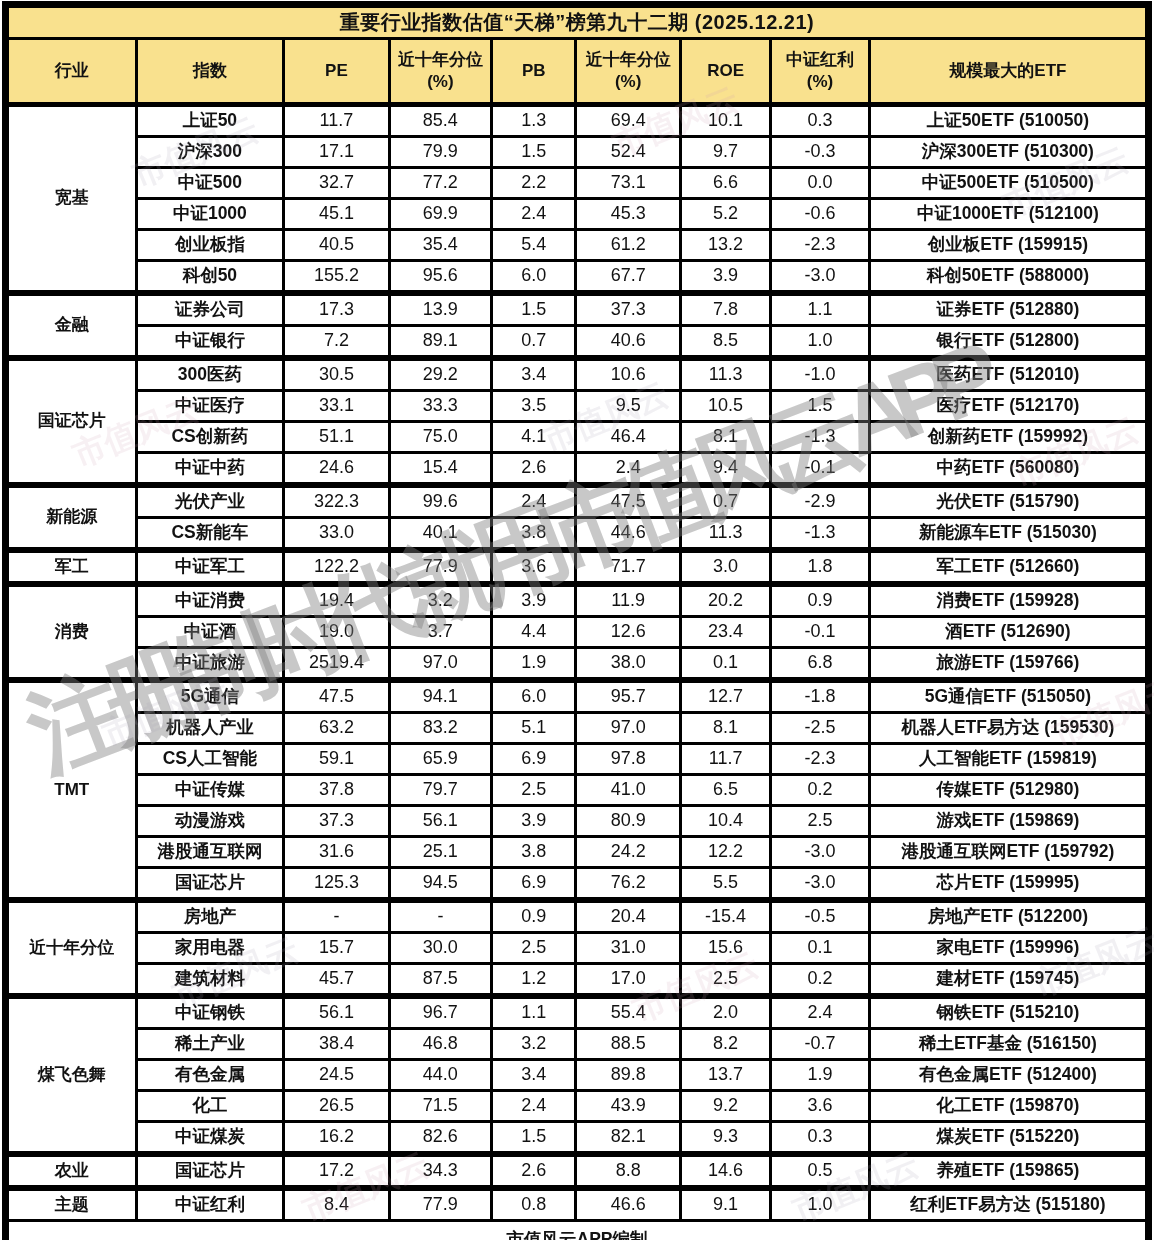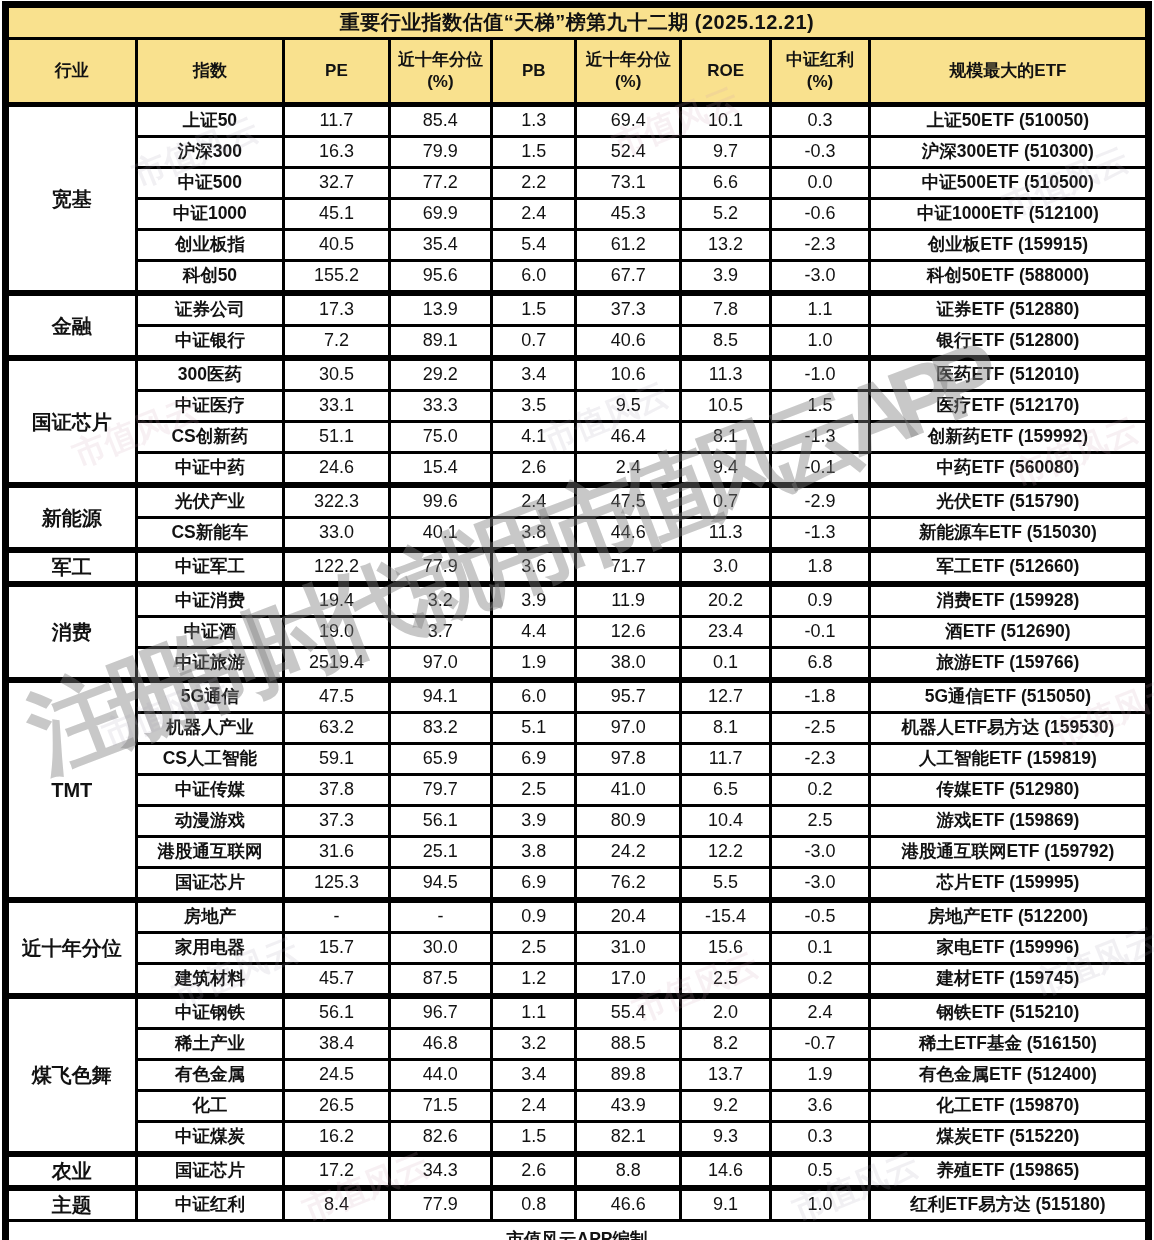--- a/index.html
+++ b/index.html
@@ -19,21 +19,21 @@
   .title-cell{
     background:#F9E18E; font-size:20px; font-weight:700; height:27px;
     border-bottom:5px solid #000; letter-spacing:0.5px;
   }
   th.col{
     background:#F9E18E; font-size:17px; font-weight:700; height:58px;
     line-height:1.32; padding:2px 3px; border-bottom:5px solid #000;
   }
   tbody td{ height:28px; font-size:18px; font-weight:500; padding:0 2px; line-height:1.1;}
   tbody td.cjk{ font-weight:700; font-size:17.5px;}
-  tbody td.industry{ font-weight:700; font-size:20px;}
+  tbody td.industry{ font-weight:700; font-size:17px;}
   tr.gstart td{ border-top:6px solid #000; }
   tfoot td{ border-top:6px solid #000; height:31px; font-size:17.5px; font-weight:700; }
   
   .wm-layer{ position:absolute; inset:0; pointer-events:none; z-index:6; }
   .wm-main{
     position:absolute; left:34px; top:676px; white-space:nowrap;
     font-size:96px; font-weight:700; letter-spacing:-17px;
     color:rgba(125,125,125,0.42);
     transform:rotate(-21deg); transform-origin:left center;
     font-family:"Liberation Sans","DejaVu Sans",sans-serif;
@@ -84,21 +84,21 @@
           <td>11.7</td>
           <td>85.4</td>
           <td>1.3</td>
           <td>69.4</td>
           <td>10.1</td>
           <td>0.3</td>
           <td class="cjk">上证50ETF (510050)</td>
         </tr>
         <tr>
           <td class="cjk">沪深300</td>
-          <td>16.3</td>
+          <td>17.1</td>
           <td>79.9</td>
           <td>1.5</td>
           <td>52.4</td>
           <td>9.7</td>
           <td>-0.3</td>
           <td class="cjk">沪深300ETF (510300)</td>
         </tr>
         <tr>
           <td class="cjk">中证500</td>
           <td>32.7</td>

